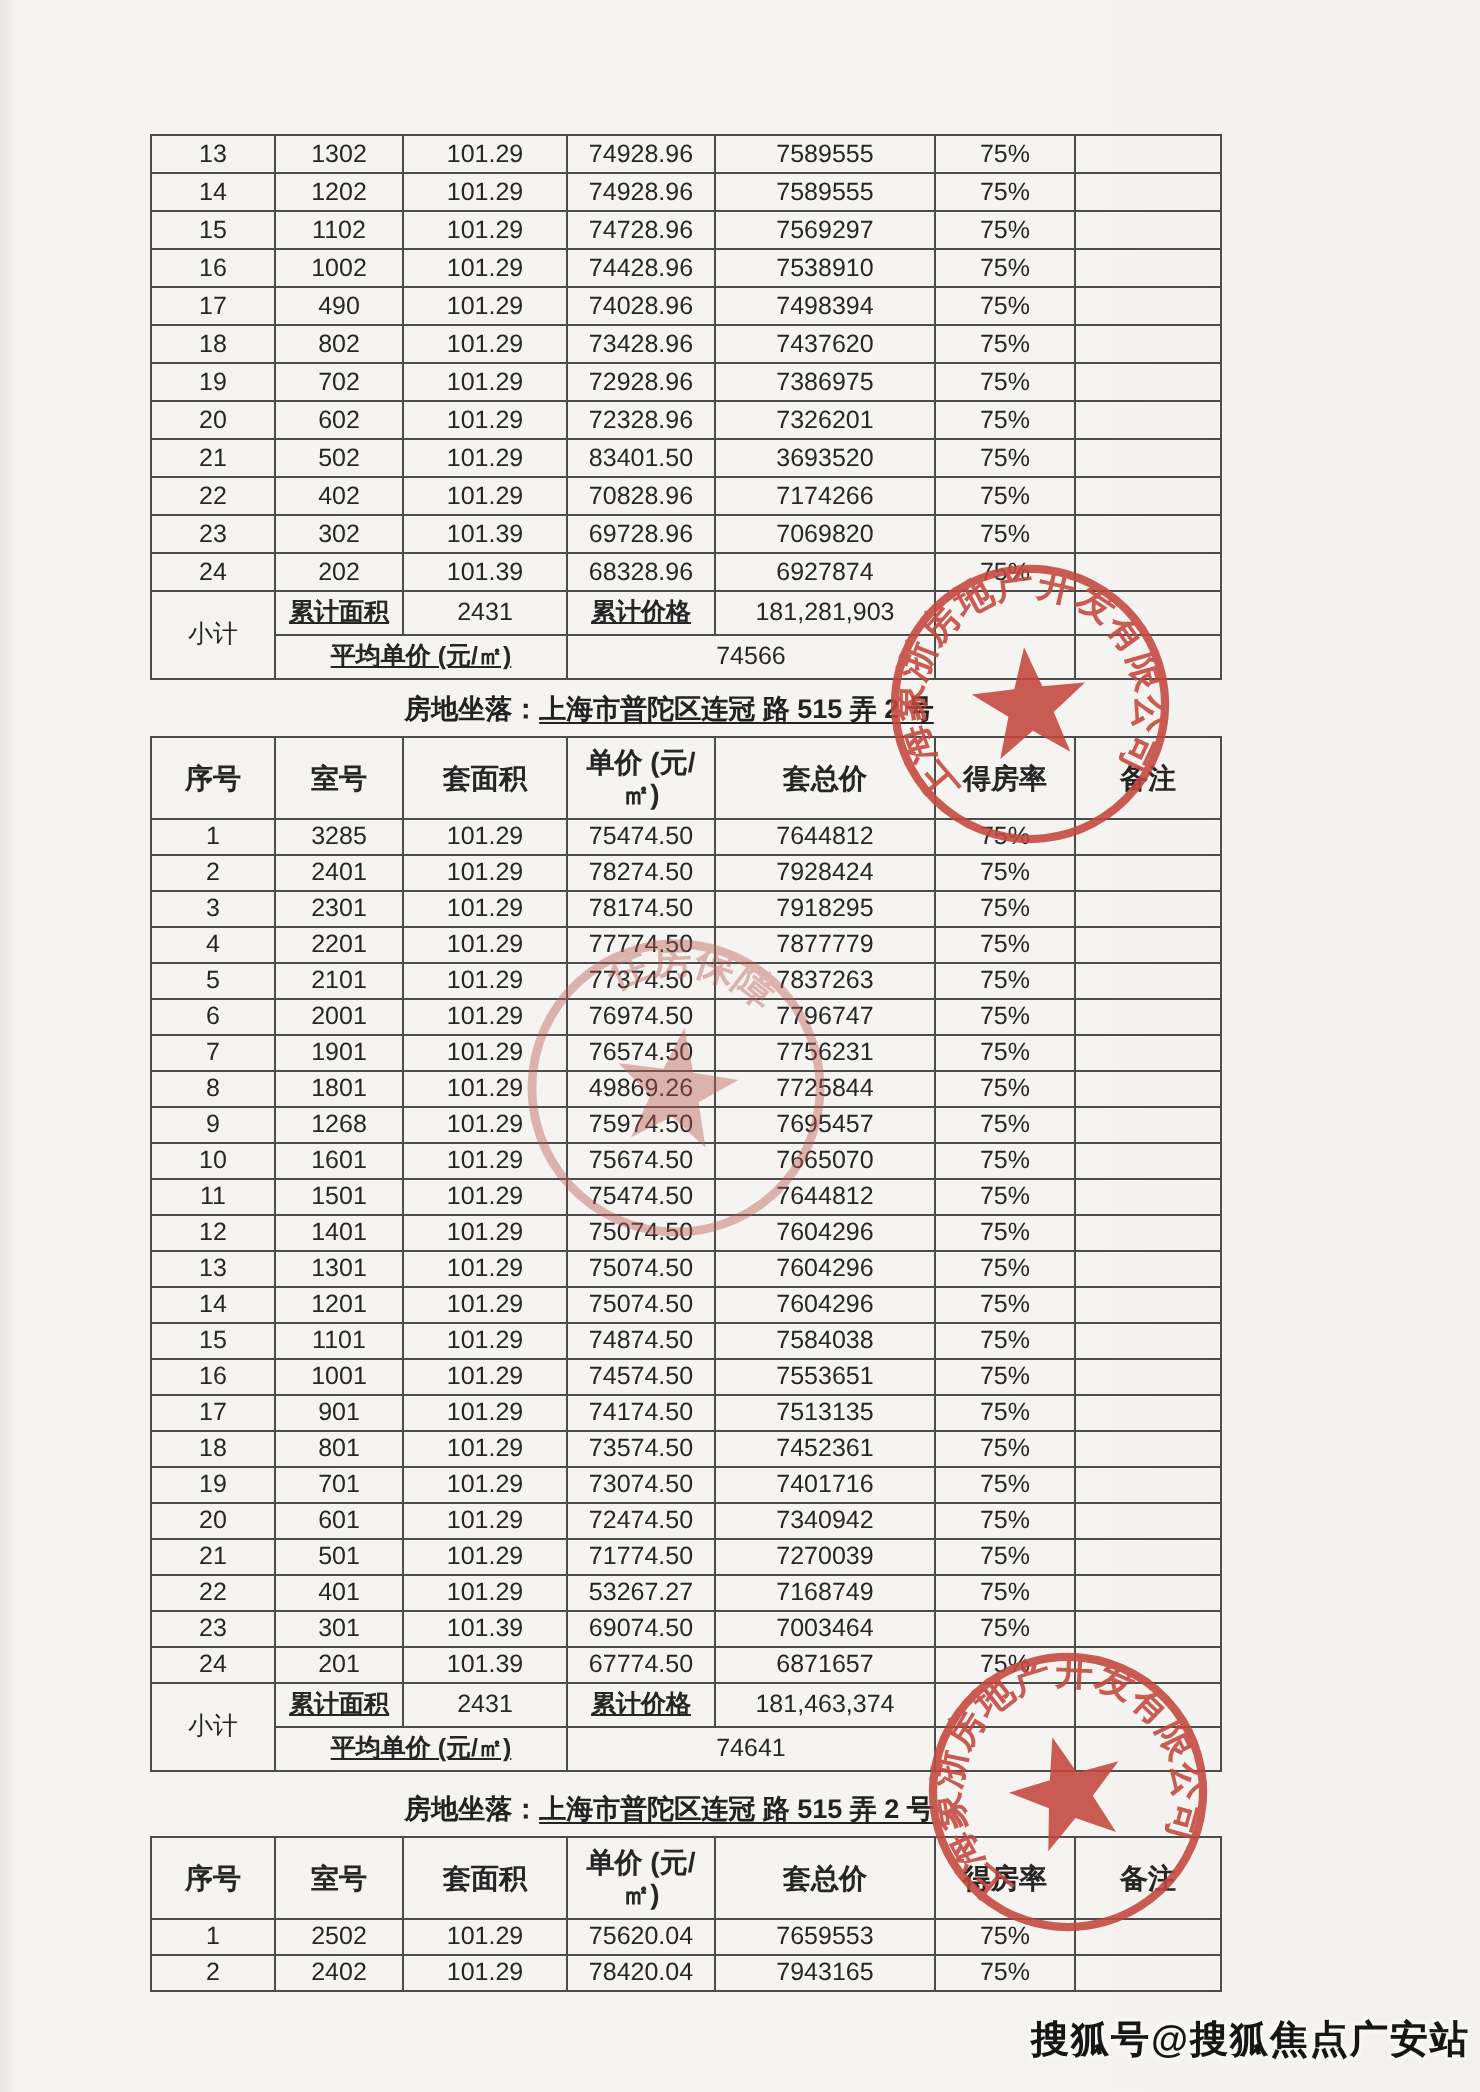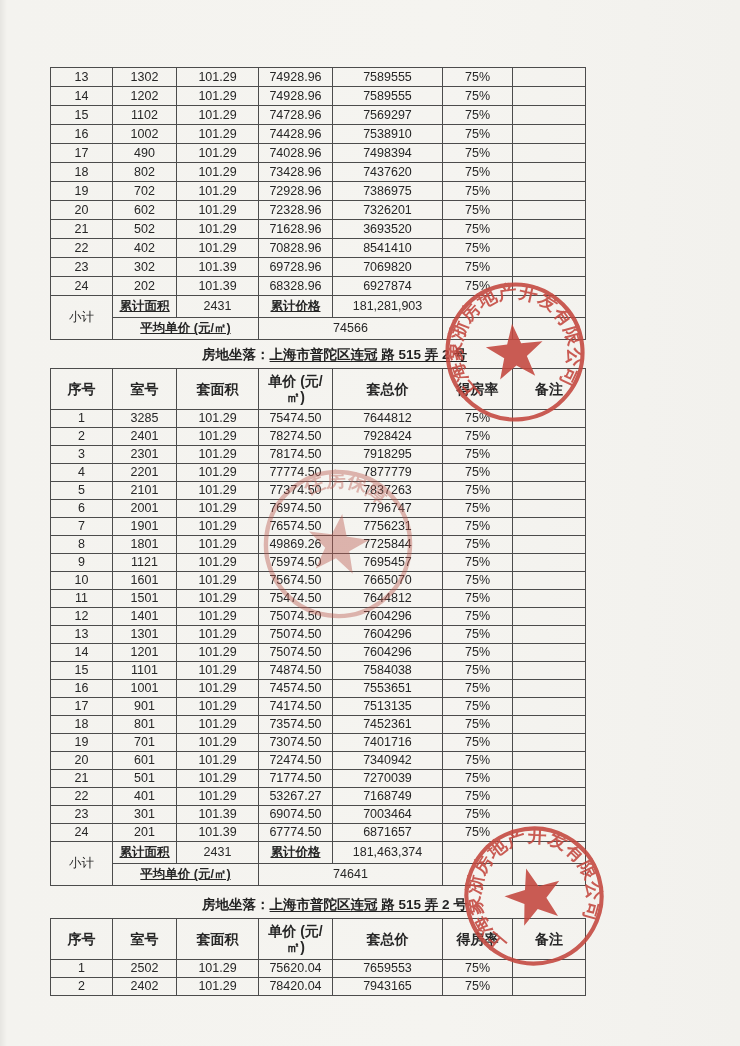--- a/index.html
+++ b/index.html
@@ -4,21 +4,21 @@
 <style>
   html,body{margin:0;padding:0;}
   body{
     width:740px;height:1046px;position:relative;overflow:hidden;
     background:linear-gradient(90deg,#e6e5e1 0px,#f4f3ef 7px,#f5f4f0 60%,#f2f1ed 100%);
     font-family:"Liberation Sans","DejaVu Sans",sans-serif;
     color:#2b2b2b;
   }
   .sheet{position:absolute;inset:0;}
   table{
-    border-collapse:collapse;table-layout:fixed;width:535px;margin-left:50px;
+    border-collapse:collapse;table-layout:fixed;width:535px;margin-left:75px;
   }
   td,th{
     border:1px solid #4c4c4c;text-align:center;vertical-align:middle;
     font-size:12.5px;padding:0;height:17px;line-height:1.15;overflow:hidden;
     font-weight:normal;color:#262626;
   }
   .t1 td{height:18px;}
   th{font-weight:bold;height:40px;font-size:14px;word-break:break-all;padding:0 3px;}
   .sub td{height:21px;}
   .b{font-weight:bold;text-decoration:underline;}
@@ -124,31 +124,31 @@
           <td>101.29</td>
           <td>72328.96</td>
           <td>7326201</td>
           <td>75%</td>
           <td></td>
         </tr>
         <tr>
           <td>21</td>
           <td>502</td>
           <td>101.29</td>
-          <td>71628.96</td>
+          <td>83401.50</td>
           <td>3693520</td>
           <td>75%</td>
           <td></td>
         </tr>
         <tr>
           <td>22</td>
           <td>402</td>
           <td>101.29</td>
           <td>70828.96</td>
-          <td>8541410</td>
+          <td>7174266</td>
           <td>75%</td>
           <td></td>
         </tr>
         <tr>
           <td>23</td>
           <td>302</td>
           <td>101.39</td>
           <td>69728.96</td>
           <td>7069820</td>
           <td>75%</td>
@@ -276,21 +276,21 @@
           <td>8</td>
           <td>1801</td>
           <td>101.29</td>
           <td>49869.26</td>
           <td>7725844</td>
           <td>75%</td>
           <td></td>
         </tr>
         <tr>
           <td>9</td>
-          <td>1121</td>
+          <td>1268</td>
           <td>101.29</td>
           <td>75974.50</td>
           <td>7695457</td>
           <td>75%</td>
           <td></td>
         </tr>
         <tr>
           <td>10</td>
           <td>1601</td>
           <td>101.29</td>
@@ -512,14 +512,15 @@
 
   <svg class="stamp" style="left:459px;top:821px;width:150px;height:150px;transform:rotate(-16deg);opacity:.88;" viewBox="0 0 200 200">
     <circle cx="100" cy="100" r="90" fill="none" stroke="#c4473e" stroke-width="5.5"></circle>
     <path id="arcC" d="M 49.1 150.9 A 72 72 0 1 1 150.9 150.9" fill="none"></path>
     <text font-size="25" font-weight="600" fill="#c4473e">
       <textPath href="#arcC" startOffset="1" textLength="333" lengthAdjust="spacing">上海象浙房地产开发有限公司</textPath>
     </text>
     <polygon fill="#c4473e" points="100,62 109.4,89.1 138,89.6 115.2,106.9 123.5,134.4 100,118 76.5,134.4 84.8,106.9 62,89.6 90.6,89.1"></polygon>
   </svg>
 
+  <div class="watermark">搜狐号@搜狐焦点广安站</div>
 
 </div>
 
 </body></html>

